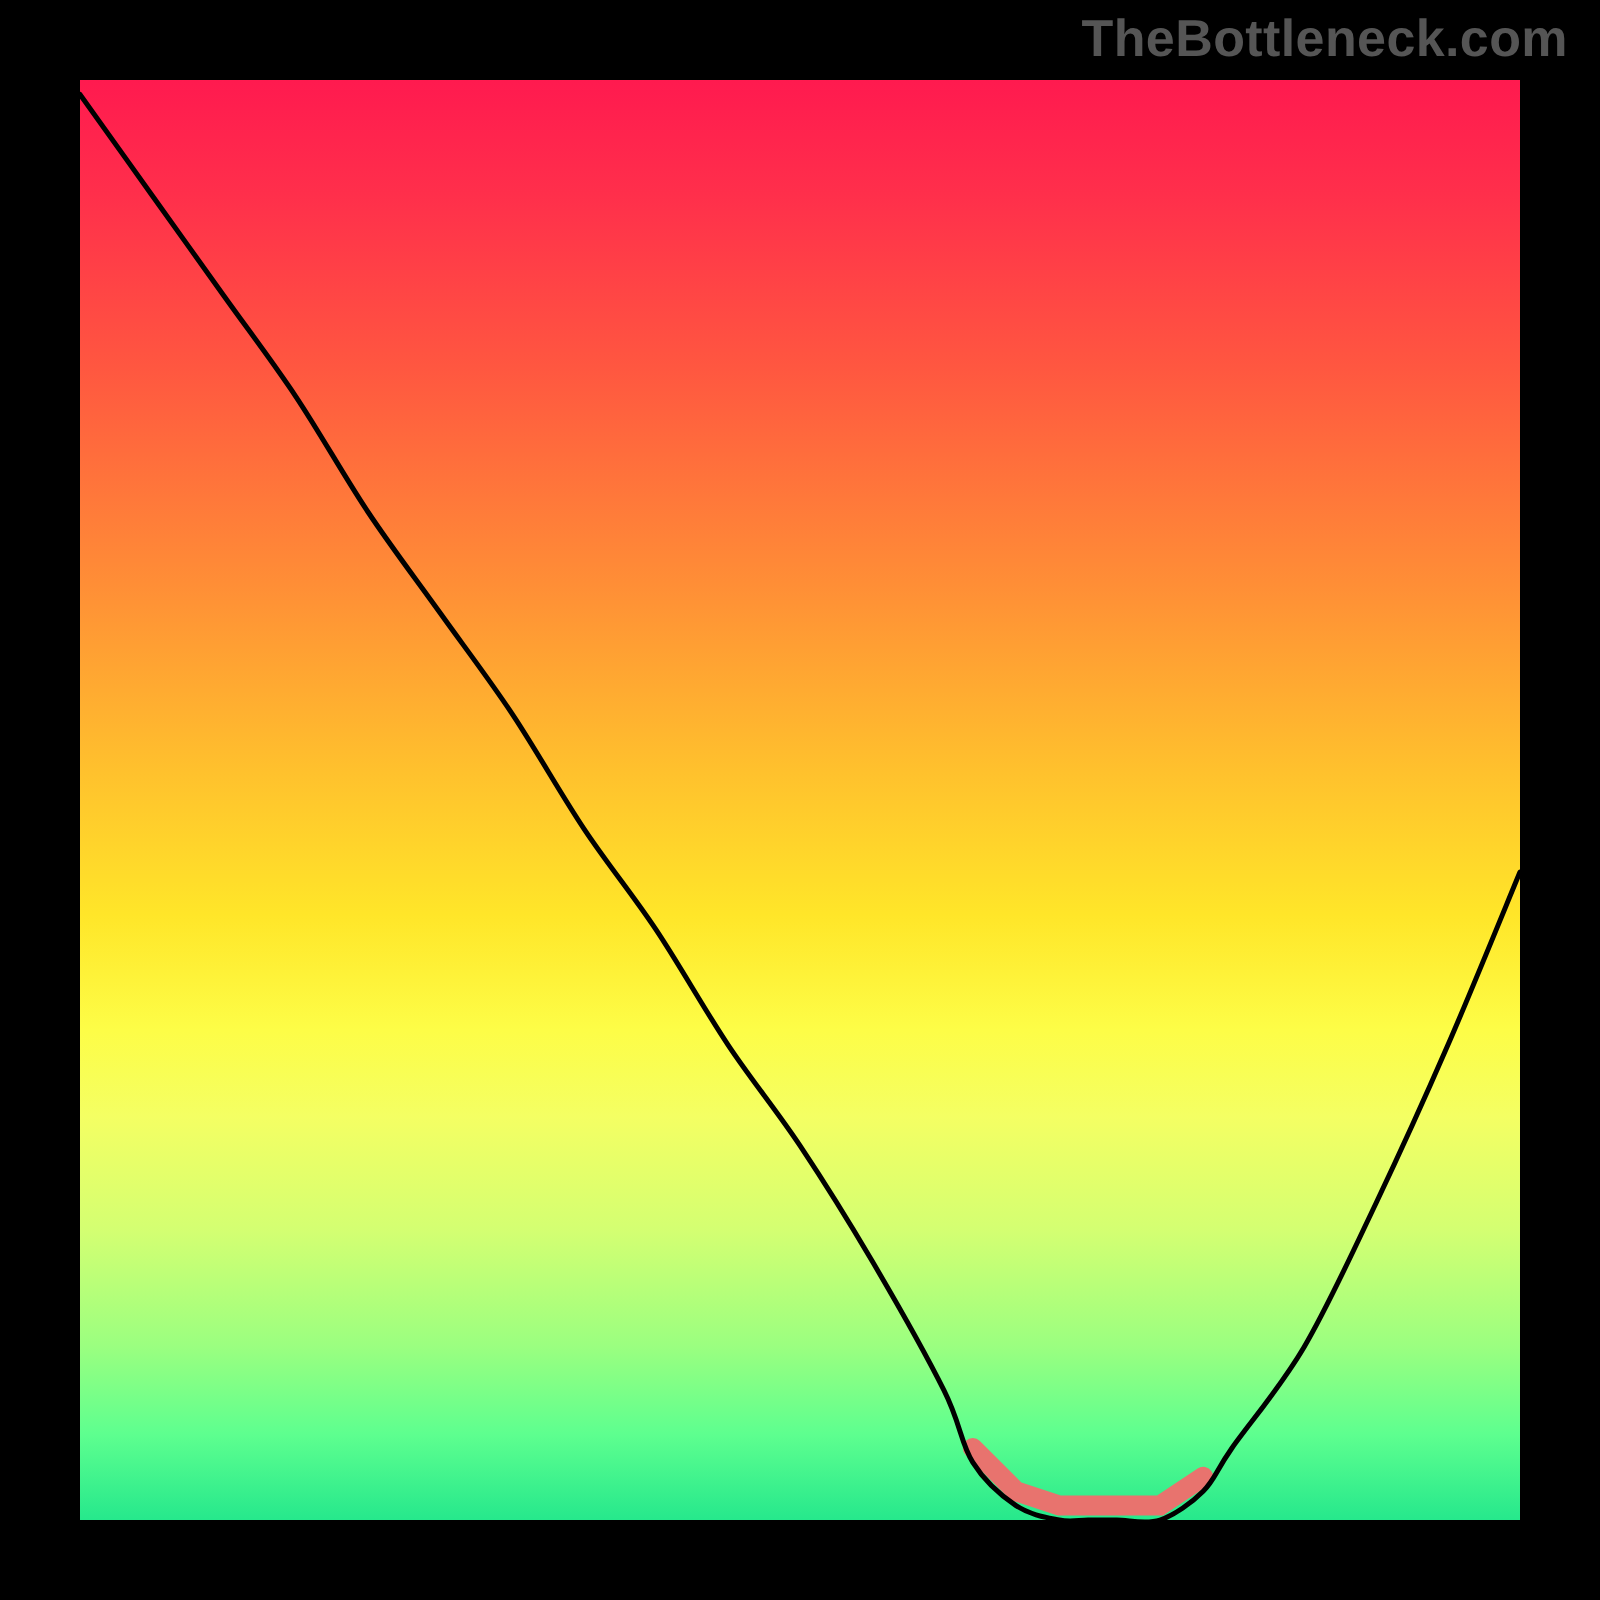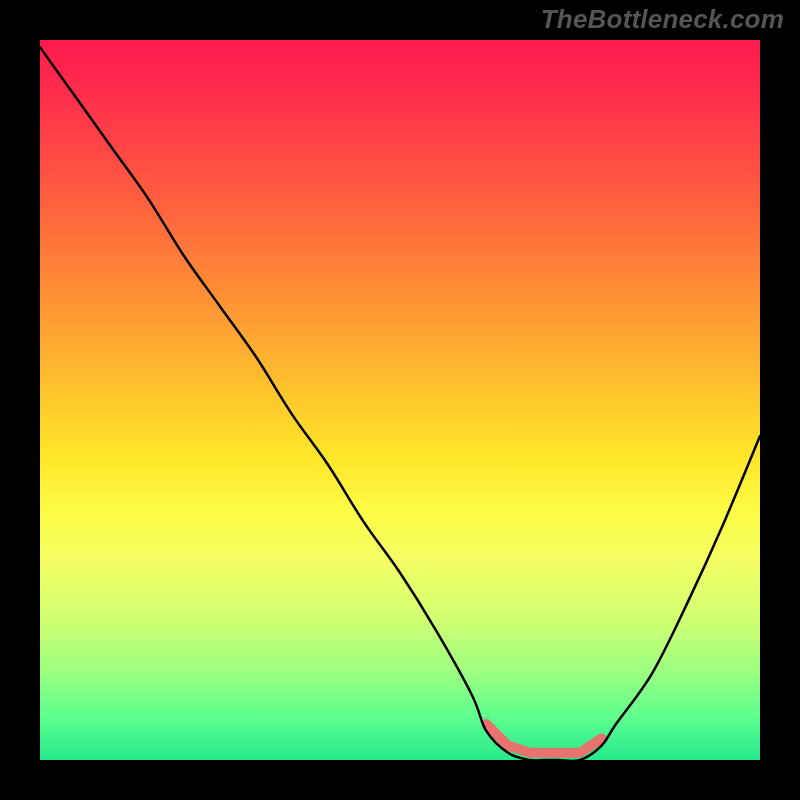--- a/index.html
+++ b/index.html
@@ -7,21 +7,20 @@
     padding: 0;
     width: 800px;
     height: 800px;
     background: #000;
     overflow: hidden;
   }
   .container {
     position: relative;
     width: 800px;
     height: 800px;
-    font-style: italic;
   }
   .watermark {
     position: absolute;
     top: 4px;
     right: 16px;
     color: #555;
     font-family: Arial, Helvetica, sans-serif;
     font-size: 26px;
     font-weight: 600;
     letter-spacing: 0.2px;

